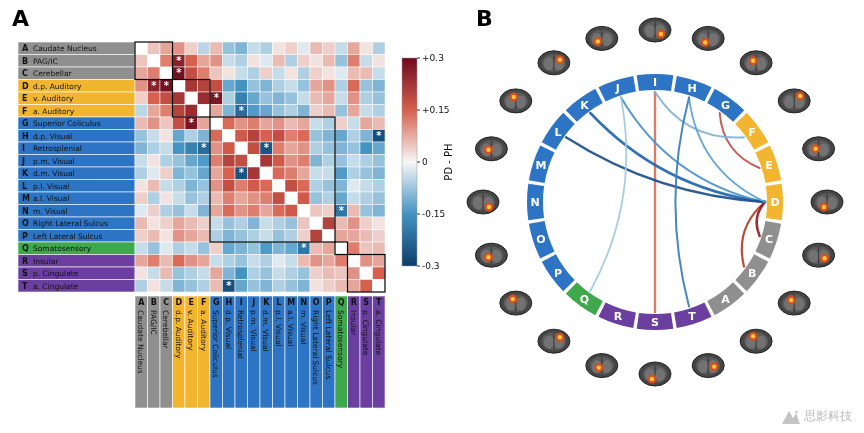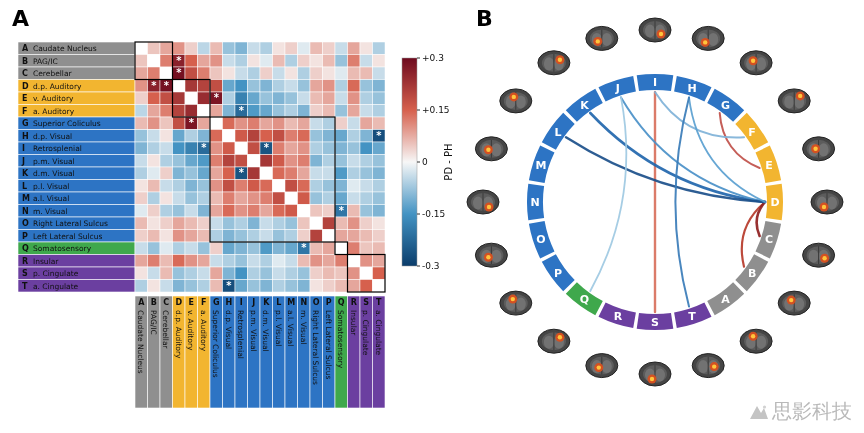--- a/index.html
+++ b/index.html
@@ -7,21 +7,21 @@
        font-family:"DejaVu Sans","Liberation Sans",sans-serif;}
   .figure{position:absolute;inset:0;background:#fff;}
   .panel-label{position:absolute;font-weight:bold;font-size:22px;color:#000;z-index:5;}
   #pl-a{left:12px;top:6px;}
   #pl-b{left:476px;top:6px;}
   svg.panel{position:absolute;top:0;}
   #panelA{left:0;width:460px;height:433px;}
   #panelB{left:450px;width:414px;height:433px;}
   svg text{font-family:"DejaVu Sans","Liberation Sans",sans-serif;}
   .watermark{position:absolute;right:12px;bottom:8px;display:flex;align-items:center;gap:3px;
-             color:#b9b9b9;font-size:20px;z-index:6;}
+             color:#b9b9b9;font-size:12px;z-index:6;}
 </style>
 </head>
 <body>
 
 <div class="figure">
   <div class="panel-label" id="pl-a">A</div>
   <div class="panel-label" id="pl-b">B</div>
 
   <svg id="panelA" class="panel" viewBox="0 0 460 433">
       <g>

